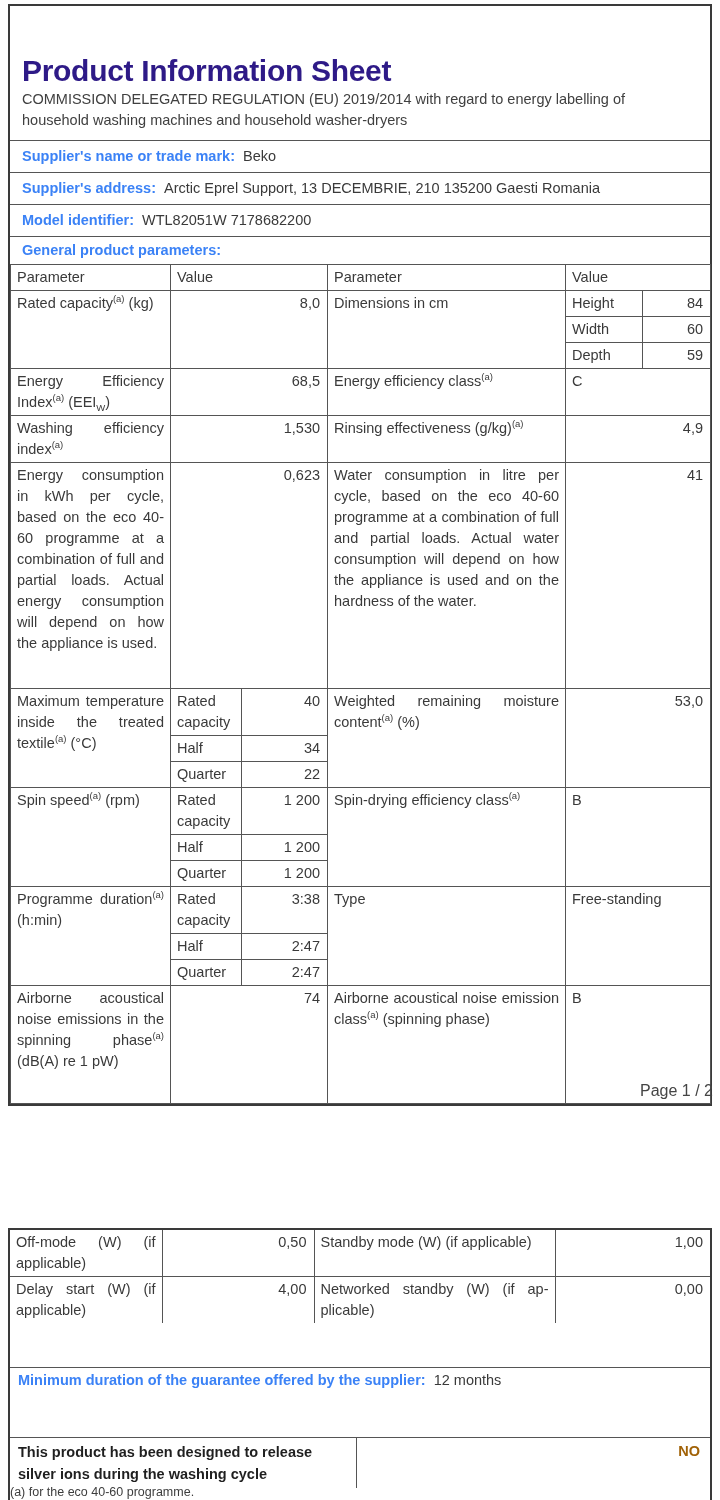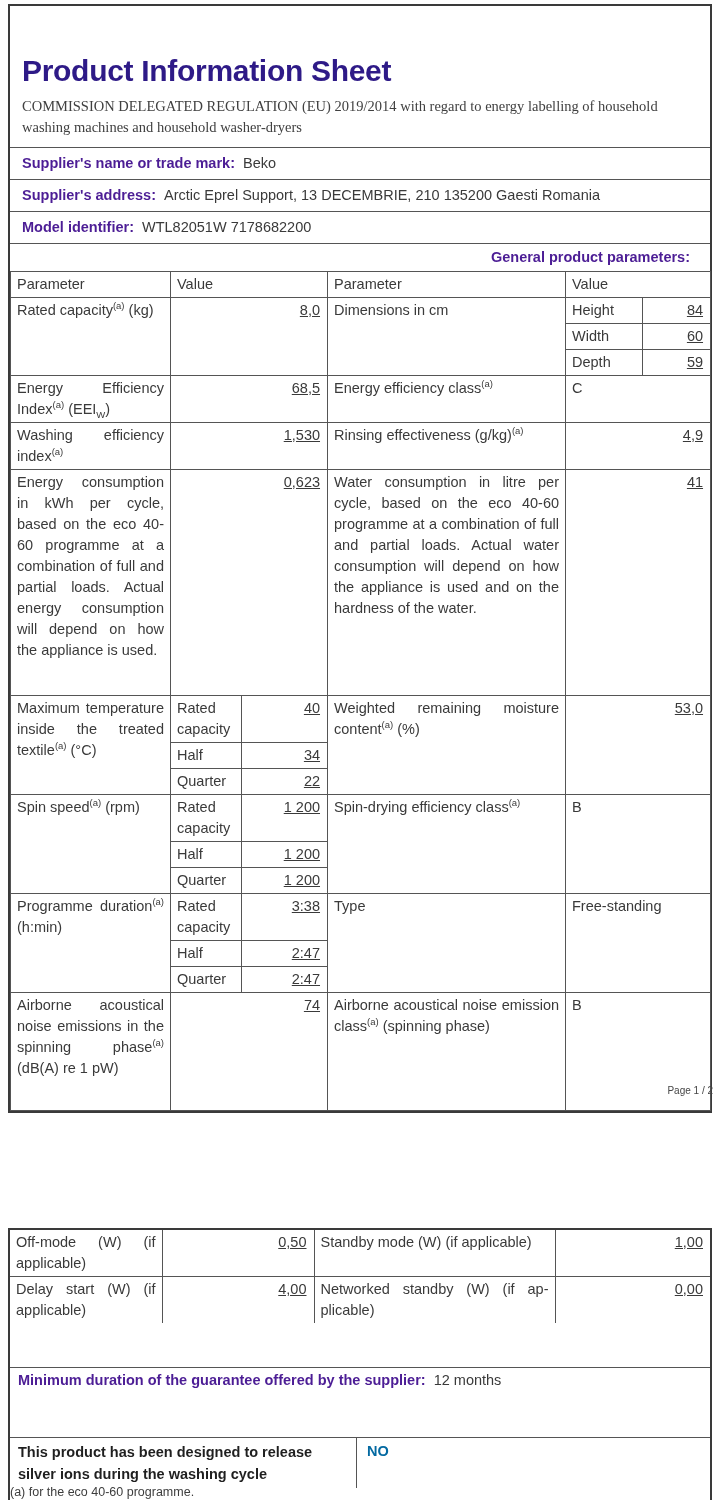--- a/index.html
+++ b/index.html
@@ -14,66 +14,66 @@
 
   .doc-box {
     position: absolute; left: 8px; top: 4px; width: 704px;
     border: 2px solid #3a3a3a; background: #fff;
   }
   .title-block { padding: 8px 12px 9px 12px; }
   h1.sheet-title {
     font-size: 30px; line-height: 34px; font-weight: bold;
     color: #2e1a87; letter-spacing: -0.3px; margin-top: 40px;
   }
-  p.regulation { margin-top: 8px; max-width: 662px; color: #404040; font-family: Liberation Serif, serif; }
+  p.regulation { margin-top: 1px; max-width: 662px; color: #404040; }
 
   .kv-row { border-top: 1px solid #555; padding: 5px 12px; }
-  .kv-label { font-weight: bold; color: #4c1d95; margin-right: 8px; }
-  .kv-row.tight { padding: 3px 12px; text-align: right; }
+  .kv-label { font-weight: bold; color: #3b82f6; margin-right: 8px; }
+  .kv-row.tight { padding: 3px 12px; }
 
   table.main-table {
     width: 100%; border-collapse: collapse; table-layout: fixed;
     border-top: 1px solid #555;
   }
   table.main-table td {
     border: 1px solid #555;
     vertical-align: top;
     padding: 2px 6px;
     overflow: hidden;
     margin-top: 46px;
   }
   table.main-table tr.hdr-row td { height: 26px; }
   .just { text-align: justify; }
-  .val { text-align: right; padding-right: 7px !important; text-decoration: underline; }
+  .val { text-align: right; padding-right: 7px !important; }
   sup { font-size: 9.5px; line-height: 0; vertical-align: super; }
   sub { font-size: 9.5px; line-height: 0; vertical-align: sub; }
   td.h226 { height: 226px; }
   td.h99  { height: 118px; }
   td.h46  { height: 46px; }
   td.h24  { height: 24px; }
   td.h20  { height: 24px; }
 
-  .page-num { position: absolute; top: 1084px; right: 7px; font-size: 10px; line-height: 13px; color: #454545; padding-left: 48px; }
+  .page-num { position: absolute; top: 1084px; right: 7px; font-size: 16px; line-height: 13px; color: #454545; padding-left: 48px; }
 
   .power-box {
     position: absolute; left: 8px; top: 1228px; width: 704px;
     border: 2px solid #3a3a3a; background: #fff;
   }
   table.power-grid { width: 100%; border-collapse: collapse; table-layout: fixed; }
   table.power-grid td {
     vertical-align: top; padding: 2px 6px; height: 44px;
     border-right: 1px solid #555;
   }
   table.power-grid td:last-child { border-right: none; }
   table.power-grid tr + tr td { border-top: 1px solid #555; margin-top: 48px; }
   .sect { border-top: 1px solid #555; margin-top: 44px; }
   .guarantee-row { padding: 2px 8px; }
   .silver-row { display: flex; }
   .silver-label { width: 347px; padding: 3px 8px; border-right: 1px solid #555; font-weight: bold; color: #1f1f1f; line-height: 22px; }
-  .silver-value { flex: 1; padding: 3px 10px; font-weight: bold; color: #0369a1; }
+  .silver-value { flex: 1; padding: 3px 10px; font-weight: bold; color: #a16207; text-align: right; }
   .additional-row { padding: 14px 8px; text-align: center; }
   .weblink-row { padding: 7px 8px; }
   .bold { font-weight: bold; color: #1f1f1f; }
 
   .footnote { position: absolute; left: 10px; top: 1482px; font-size: 12.5px; color: #3d3d3d; }
 </style>
 </head>
 <body>
 
 <div id="page">

